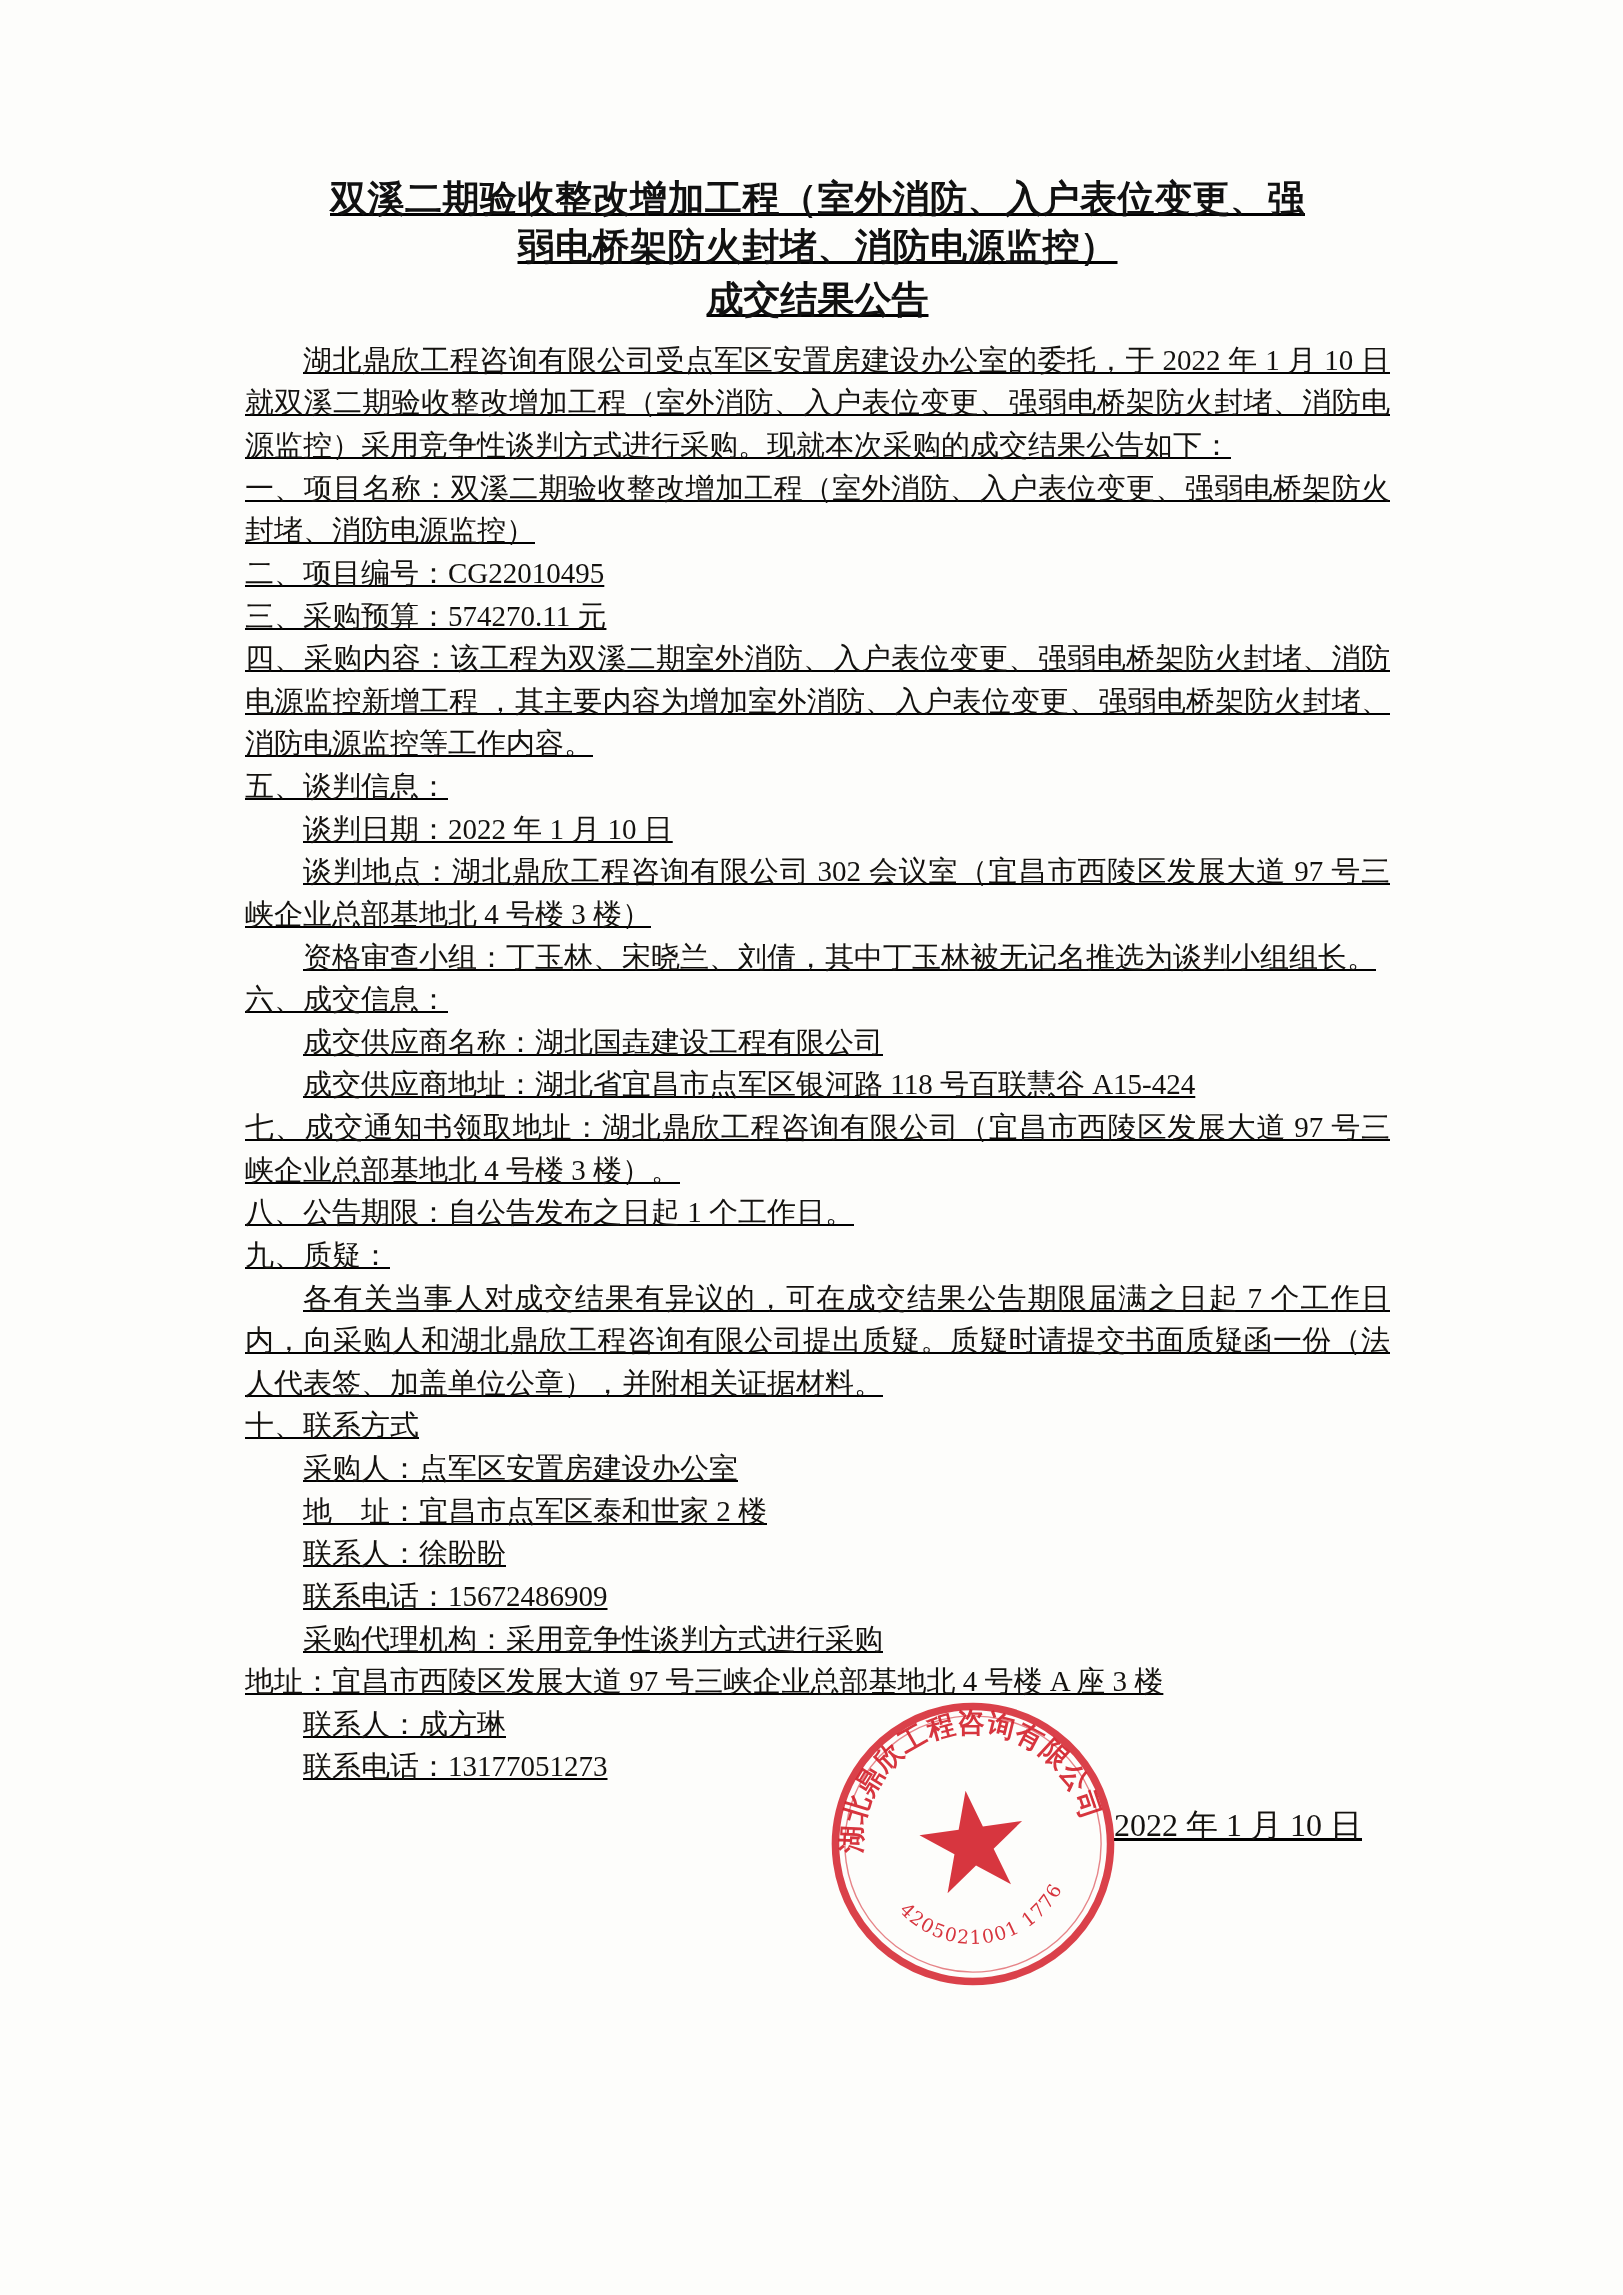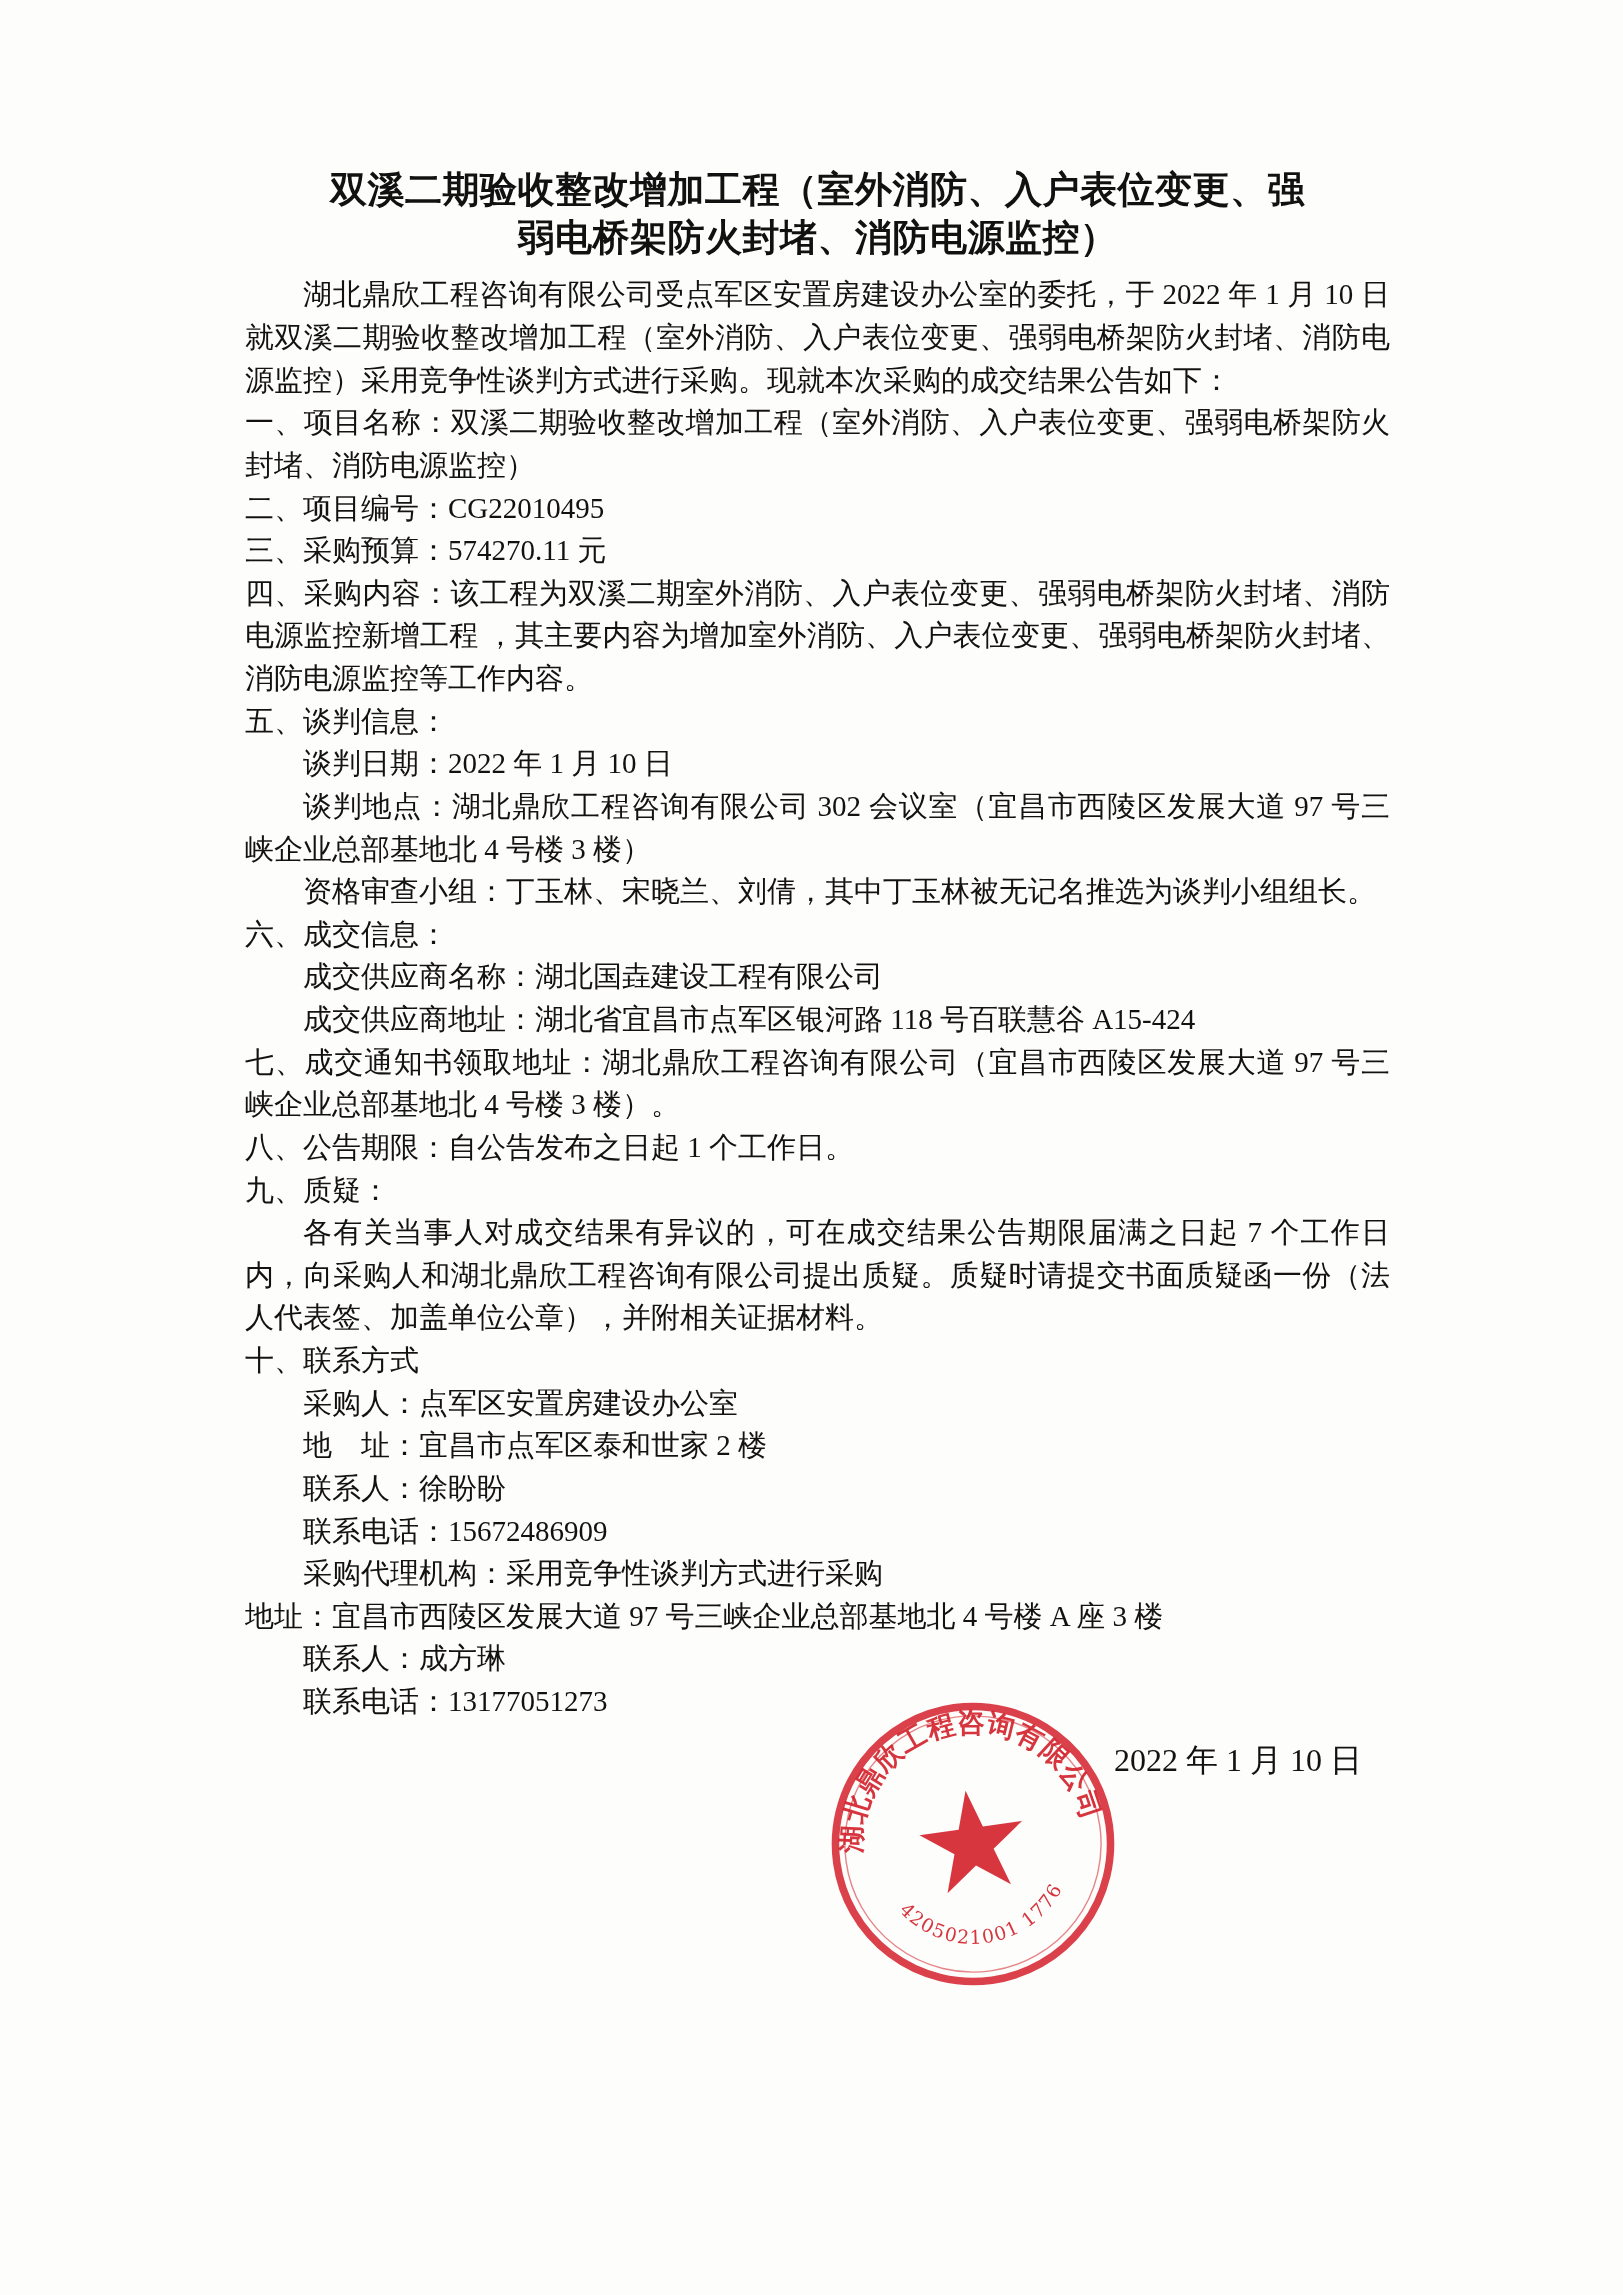--- a/index.html
+++ b/index.html
@@ -21,22 +21,23 @@
   .sheet {
     position: absolute;
     left: 0; top: 0;
     width: 1623px;
     height: 2295px;
     background: #fdfdfb;
   }
   .content {
     position: absolute;
     left: 245px;
-    top: 165px;
+    top: 174px;
     width: 1145px;
+    text-decoration: underline;
   }
   .doc-title {
     font-family: "DejaVu Serif", "Liberation Serif", serif;
     font-weight: bold;
     font-size: 37px;
     line-height: 1.30;
     text-align: center;
     letter-spacing: 0.5px;
     color: #111;
   }
@@ -108,20 +109,21 @@
 <div class="page">
   <div class="sheet"></div>
 
   <div class="content">
 
     <div class="doc-title">
       <span class="t-line">双溪二期验收整改增加工程（室外消防、入户表位变更、强</span>
       <span class="t-line">弱电桥架防火封堵、消防电源监控）</span>
     </div>
 
+    <div class="doc-subtitle">成交结果公告</div>
 
     <div class="body-text">
       <p class="p indent2">湖北鼎欣工程咨询有限公司受点军区安置房建设办公室的委托，于 2022 年 1 月 10 日就双溪二期验收整改增加工程（室外消防、入户表位变更、强弱电桥架防火封堵、消防电源监控）采用竞争性谈判方式进行采购。现就本次采购的成交结果公告如下：</p>
       <p class="p">一、项目名称：双溪二期验收整改增加工程（室外消防、入户表位变更、强弱电桥架防火封堵、消防电源监控）</p>
       <p class="p">二、项目编号：CG22010495</p>
       <p class="p">三、采购预算：574270.11 元</p>
       <p class="p">四、采购内容：该工程为双溪二期室外消防、入户表位变更、强弱电桥架防火封堵、消防电源监控新增工程 ，其主要内容为增加室外消防、入户表位变更、强弱电桥架防火封堵、消防电源监控等工作内容。</p>
       <p class="p">五、谈判信息：</p>
       <p class="p indent-block">谈判日期：2022 年 1 月 10 日</p>
       <p class="p indent2">谈判地点：湖北鼎欣工程咨询有限公司 302 会议室（宜昌市西陵区发展大道 97 号三峡企业总部基地北 4 号楼 3 楼）</p>

